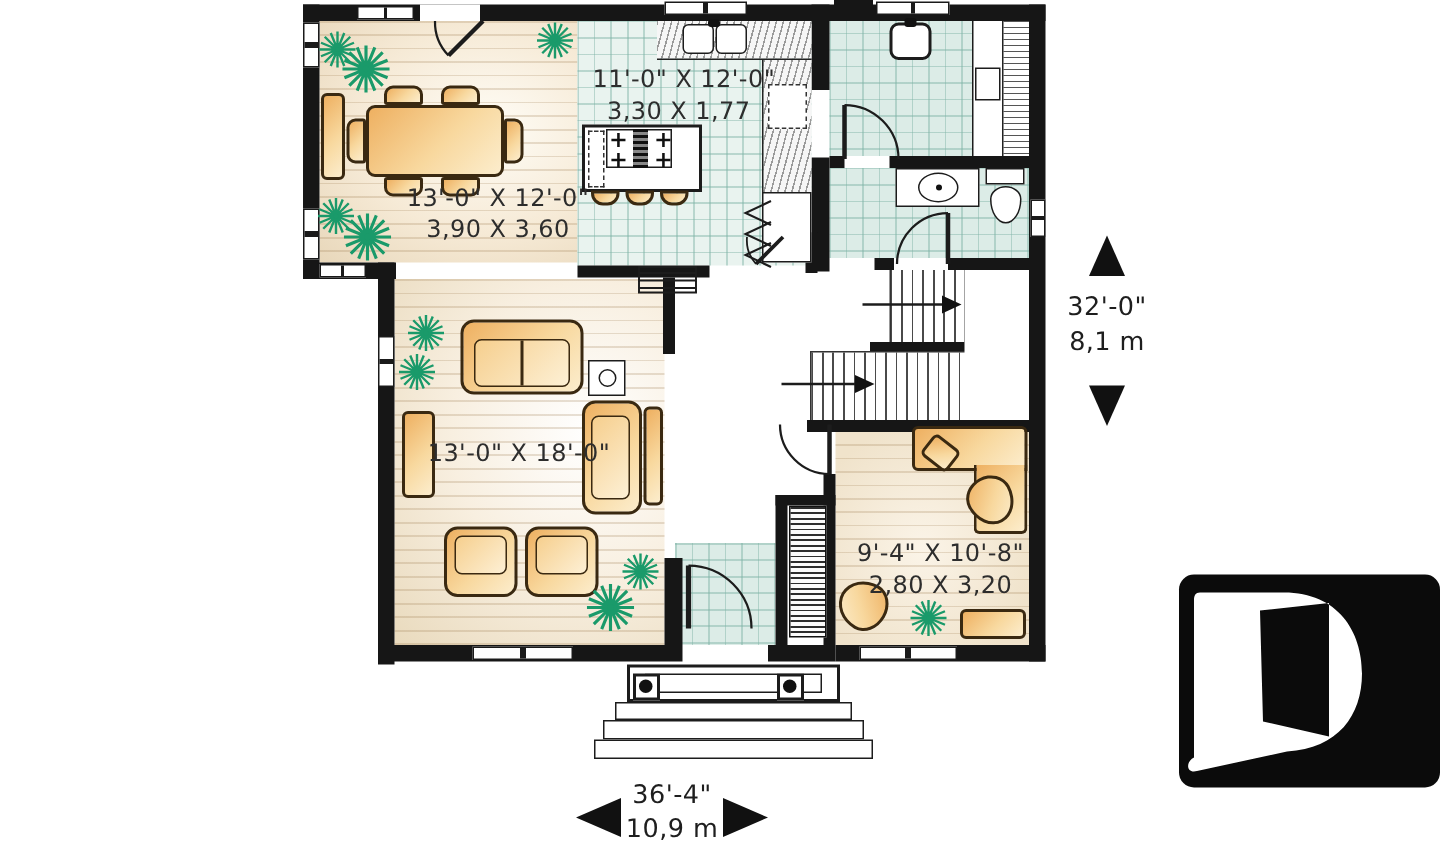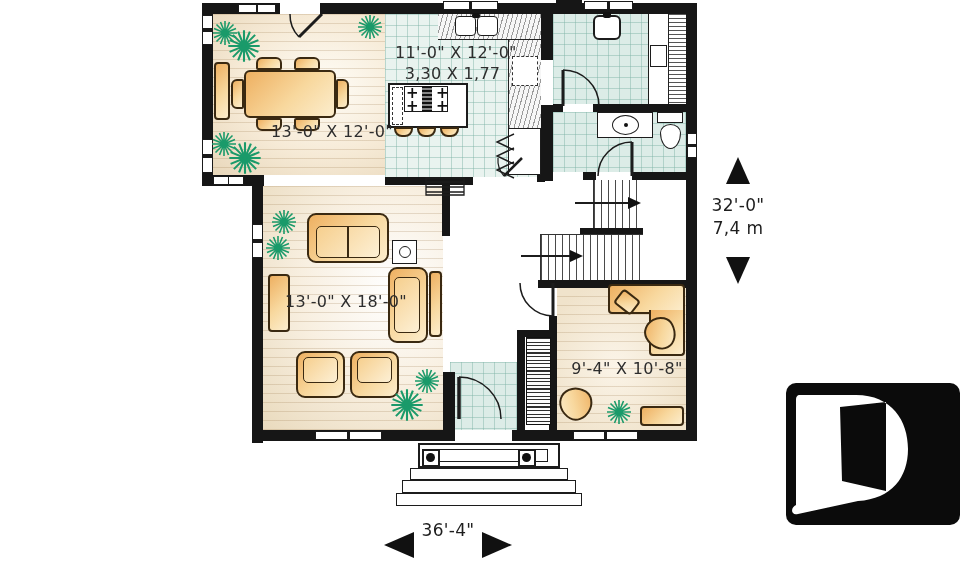--- a/index.html
+++ b/index.html
@@ -242,33 +242,36 @@
     <polygon points="512,545 482,532 482,558"></polygon>
   </g>
 </svg>
 
 <div class="lbl" style="left:395px;top:42px;width:115px">
   <div>11'-0" X 12'-0"</div>
   <div>3,30 X 1,77</div>
 </div>
 <div class="lbl" style="left:262px;top:121px;width:140px">
   <div>13'-0" X 12'-0"</div>
+  <div>3,90 X 3,60</div>
 </div>
 <div class="lbl" style="left:276px;top:291px;width:140px">
   <div>13'-0" X 18'-0"</div>
 </div>
 <div class="lbl" style="left:567px;top:358px;width:120px">
   <div>9'-4" X 10'-8"</div>
+  <div>2,80 X 3,20</div>
 </div>
 
 <div class="lbl dim" style="left:702px;top:194px;width:72px">
   <div>32'-0"</div>
-  <div>7,4 m</div>
+  <div>8,1 m</div>
 </div>
 <div class="lbl dim" style="left:398px;top:519px;width:100px">
   <div>36'-4"</div>
+  <div>10,9 m</div>
 </div>
 
 <div id="logo">
   <svg width="174" height="142" viewBox="0 0 174 142" aria-label="D">
     <path fill="#ffffff" fill-rule="evenodd" d="M14,12 L70,12 C106,12 122,38 122,66 C122,94 106,116 72,118 L12,131 C5,133 4,125 10,122 L10,17 C10,14 11,12 14,12 Z M54,24 L100,19 L100,108 L56,98 Z"></path>
   </svg>
 </div>
 
 </body></html>

